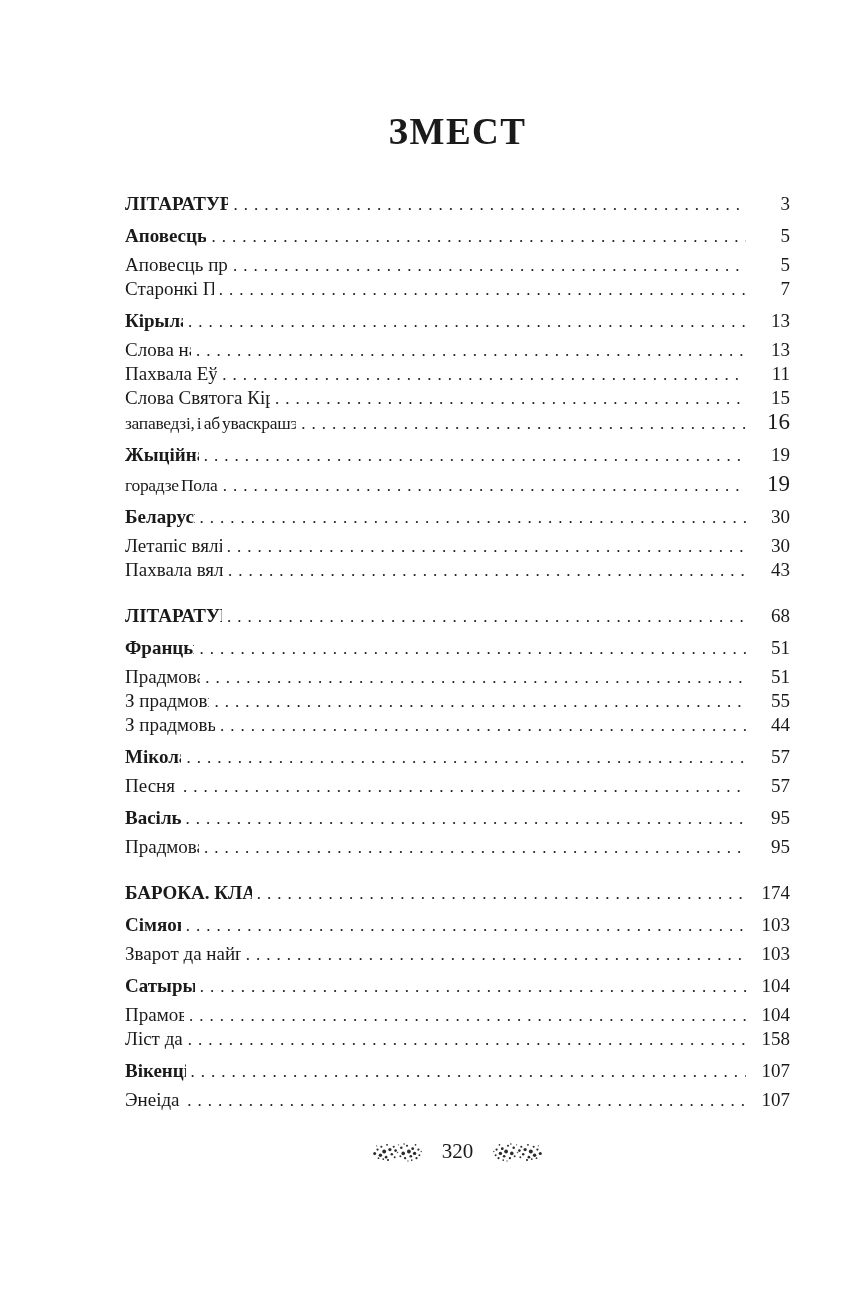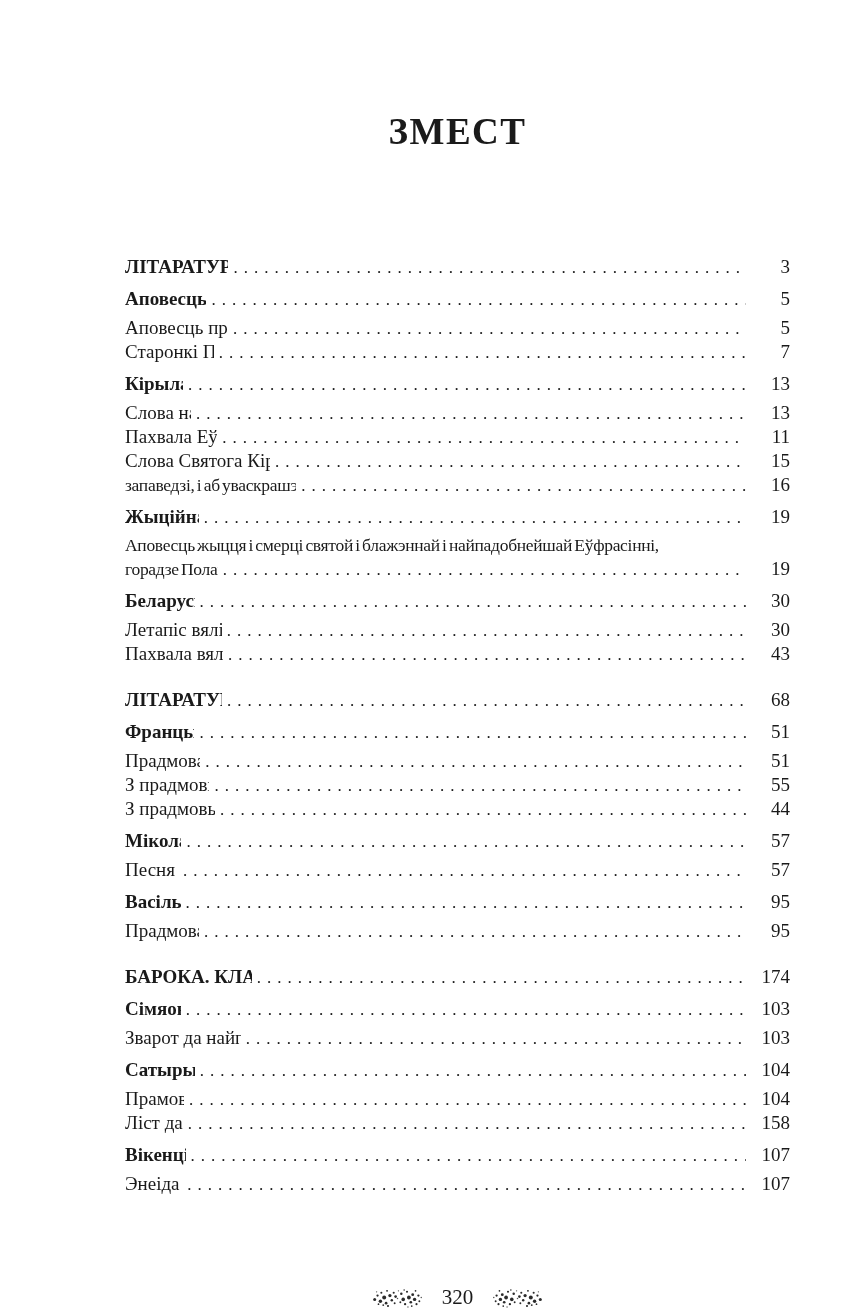--- a/index.html
+++ b/index.html
@@ -4,21 +4,21 @@
 <style>
   html,body{margin:0;padding:0;background:#ffffff;}
   body{
     width:868px;height:1311px;overflow:hidden;
     font-family:"Liberation Serif","DejaVu Serif",serif;
     color:#1a1a1a;
   }
   .page{
     box-sizing:border-box;width:868px;height:1311px;
     padding:112px 78px 0 125px;
-    display:flex;flex-direction:column;justify-content:space-between;
+    display:flex;flex-direction:column;
   }
   .title{
     margin:0 0 40px 0;
     font-size:37px;line-height:40px;font-weight:700;
     letter-spacing:1.5px;text-align:center;
   }
   .toc{width:100%;}
   .entry{margin:0;}
   .entry.part{margin-top:22px;margin-bottom:6px;}
   .entry.chapter{margin-top:8px;margin-bottom:5px;}
@@ -28,21 +28,21 @@
   .part .t, .chapter .t{font-weight:700;}
   .leader{
     flex:1 1 auto;min-width:10px;overflow:hidden;white-space:nowrap;
     margin:0 6px 0 5px;font-weight:400;letter-spacing:6px;font-size:17px;
   }
   .leader::after{
     content:"........................................................................................................................................";
   }
   .num{flex:none;min-width:38px;text-align:right;font-size:19px;}
   .multi .row{font-size:17.5px;letter-spacing:-0.3px;word-spacing:-1.8px;}
-  .multi .num{font-size:19px;letter-spacing:0;word-spacing:0;}
+  .multi .num{font-size:23px;letter-spacing:0;word-spacing:0;}
   .multi .leader{letter-spacing:6px;word-spacing:0;}
   .footer{
     margin-top:26px;
     display:flex;align-items:center;justify-content:center;gap:16px;
     font-size:21px;
   }
   .orn{width:57px;height:27px;display:inline-block;}
   .orn svg{display:block;width:100%;height:100%;}
 </style>
 </head>
@@ -117,23 +117,20 @@
         </div>
       </div>
       <div class="entry chapter">
         <div class="row">
           <span class="t">Жыційная літаратура</span>
           <span class="leader"></span>
           <span class="num">19</span>
         </div>
       </div>
       <div class="entry item multi">
-        <div class="row">
-          <span class="t">Аповесць жыцця і смерці святой і блажэннай і найпадобнейшай Еўфрасінні,</span>
-        </div>
         <div class="row">
           <span class="t">горадзе Полацку. Благаславі, Ойча!</span>
           <span class="leader"></span>
           <span class="num">19</span>
         </div>
       </div>
       <div class="entry chapter">
         <div class="row">
           <span class="t">Беларускія летапісы</span>
           <span class="leader"></span>

